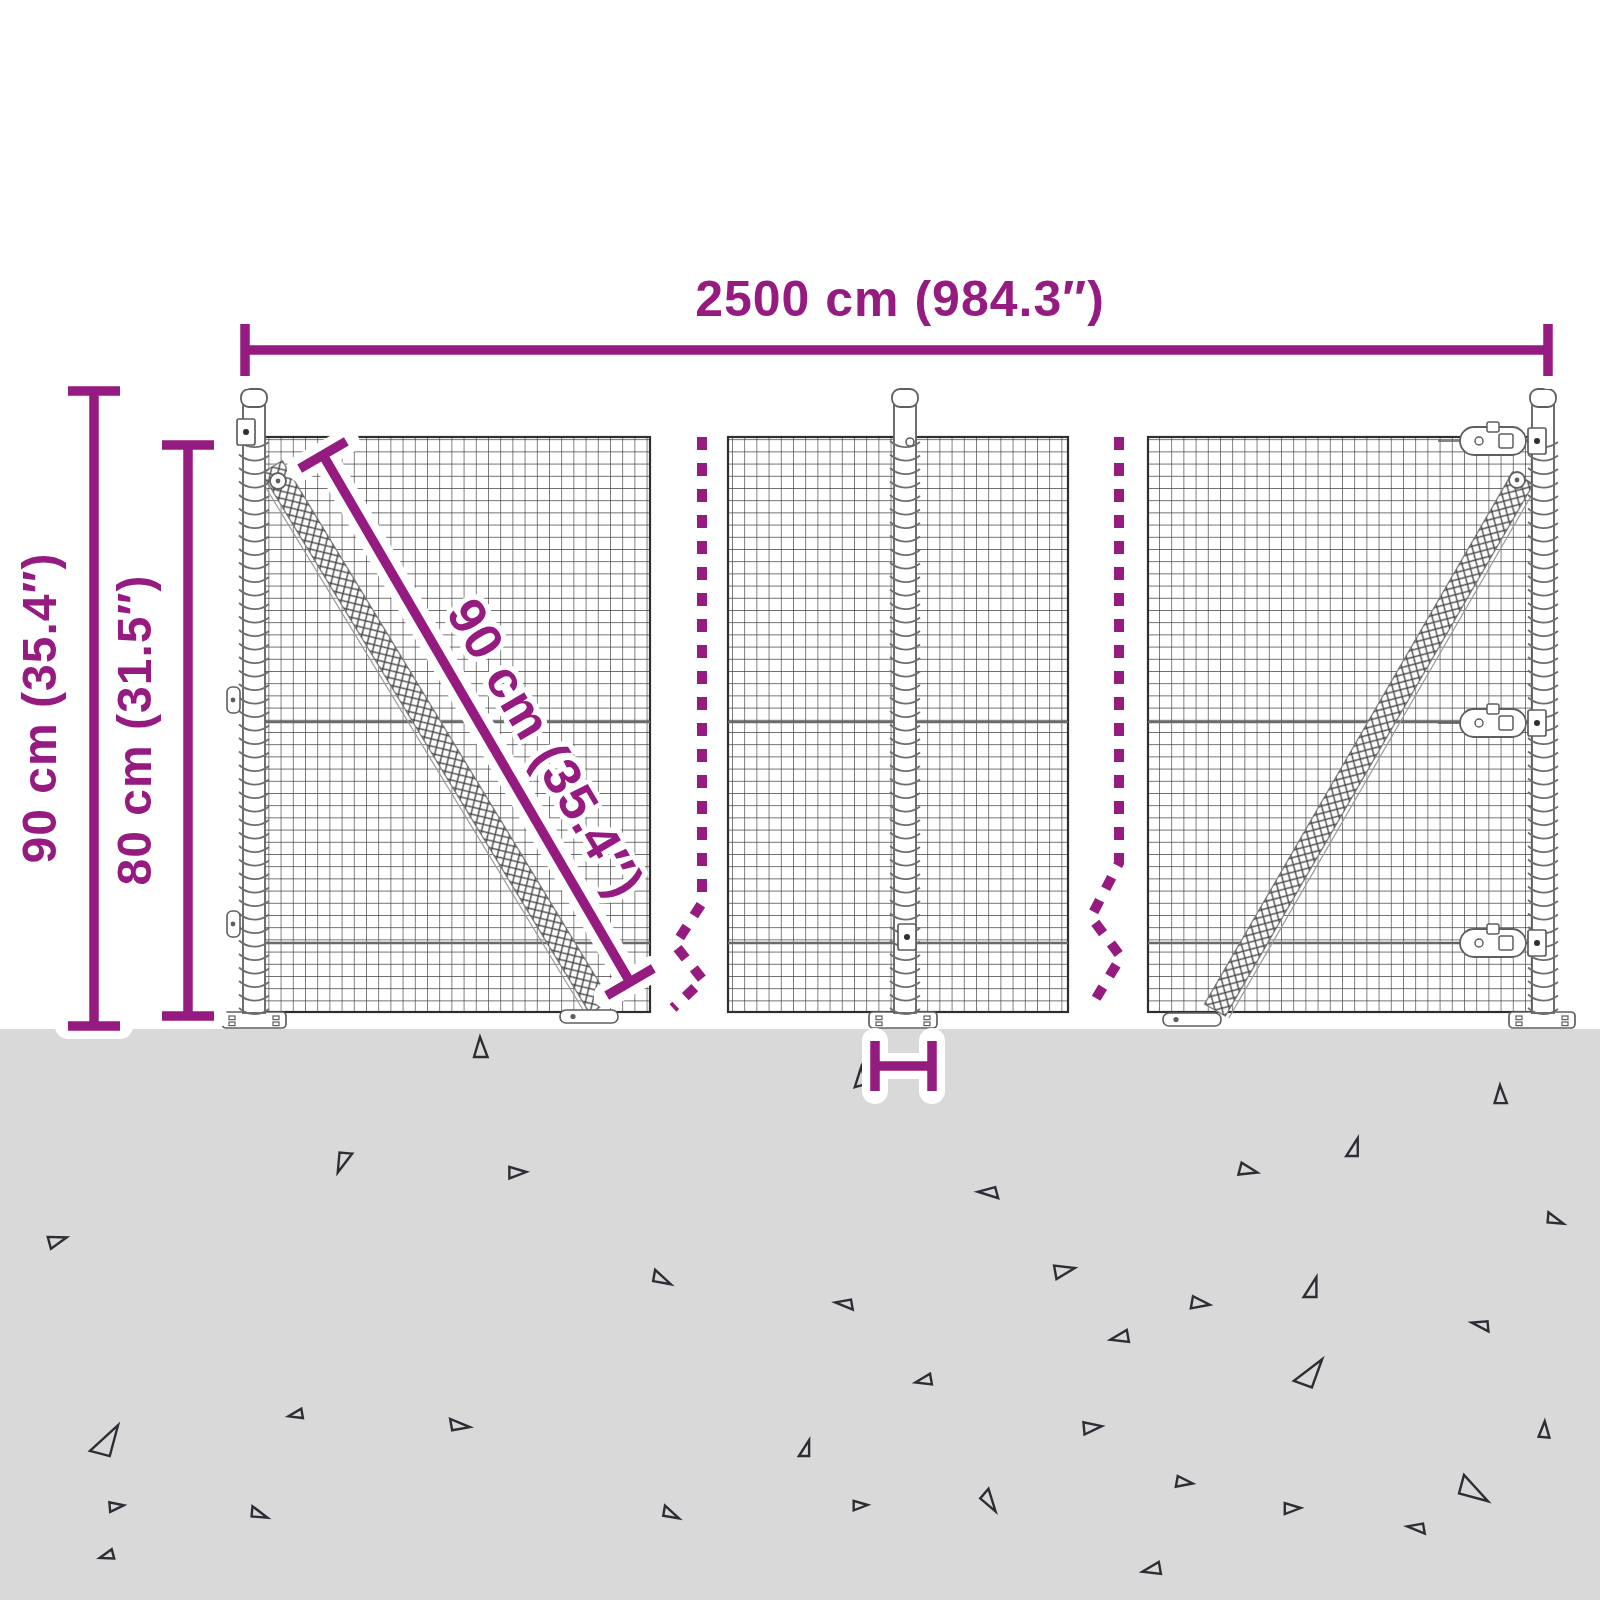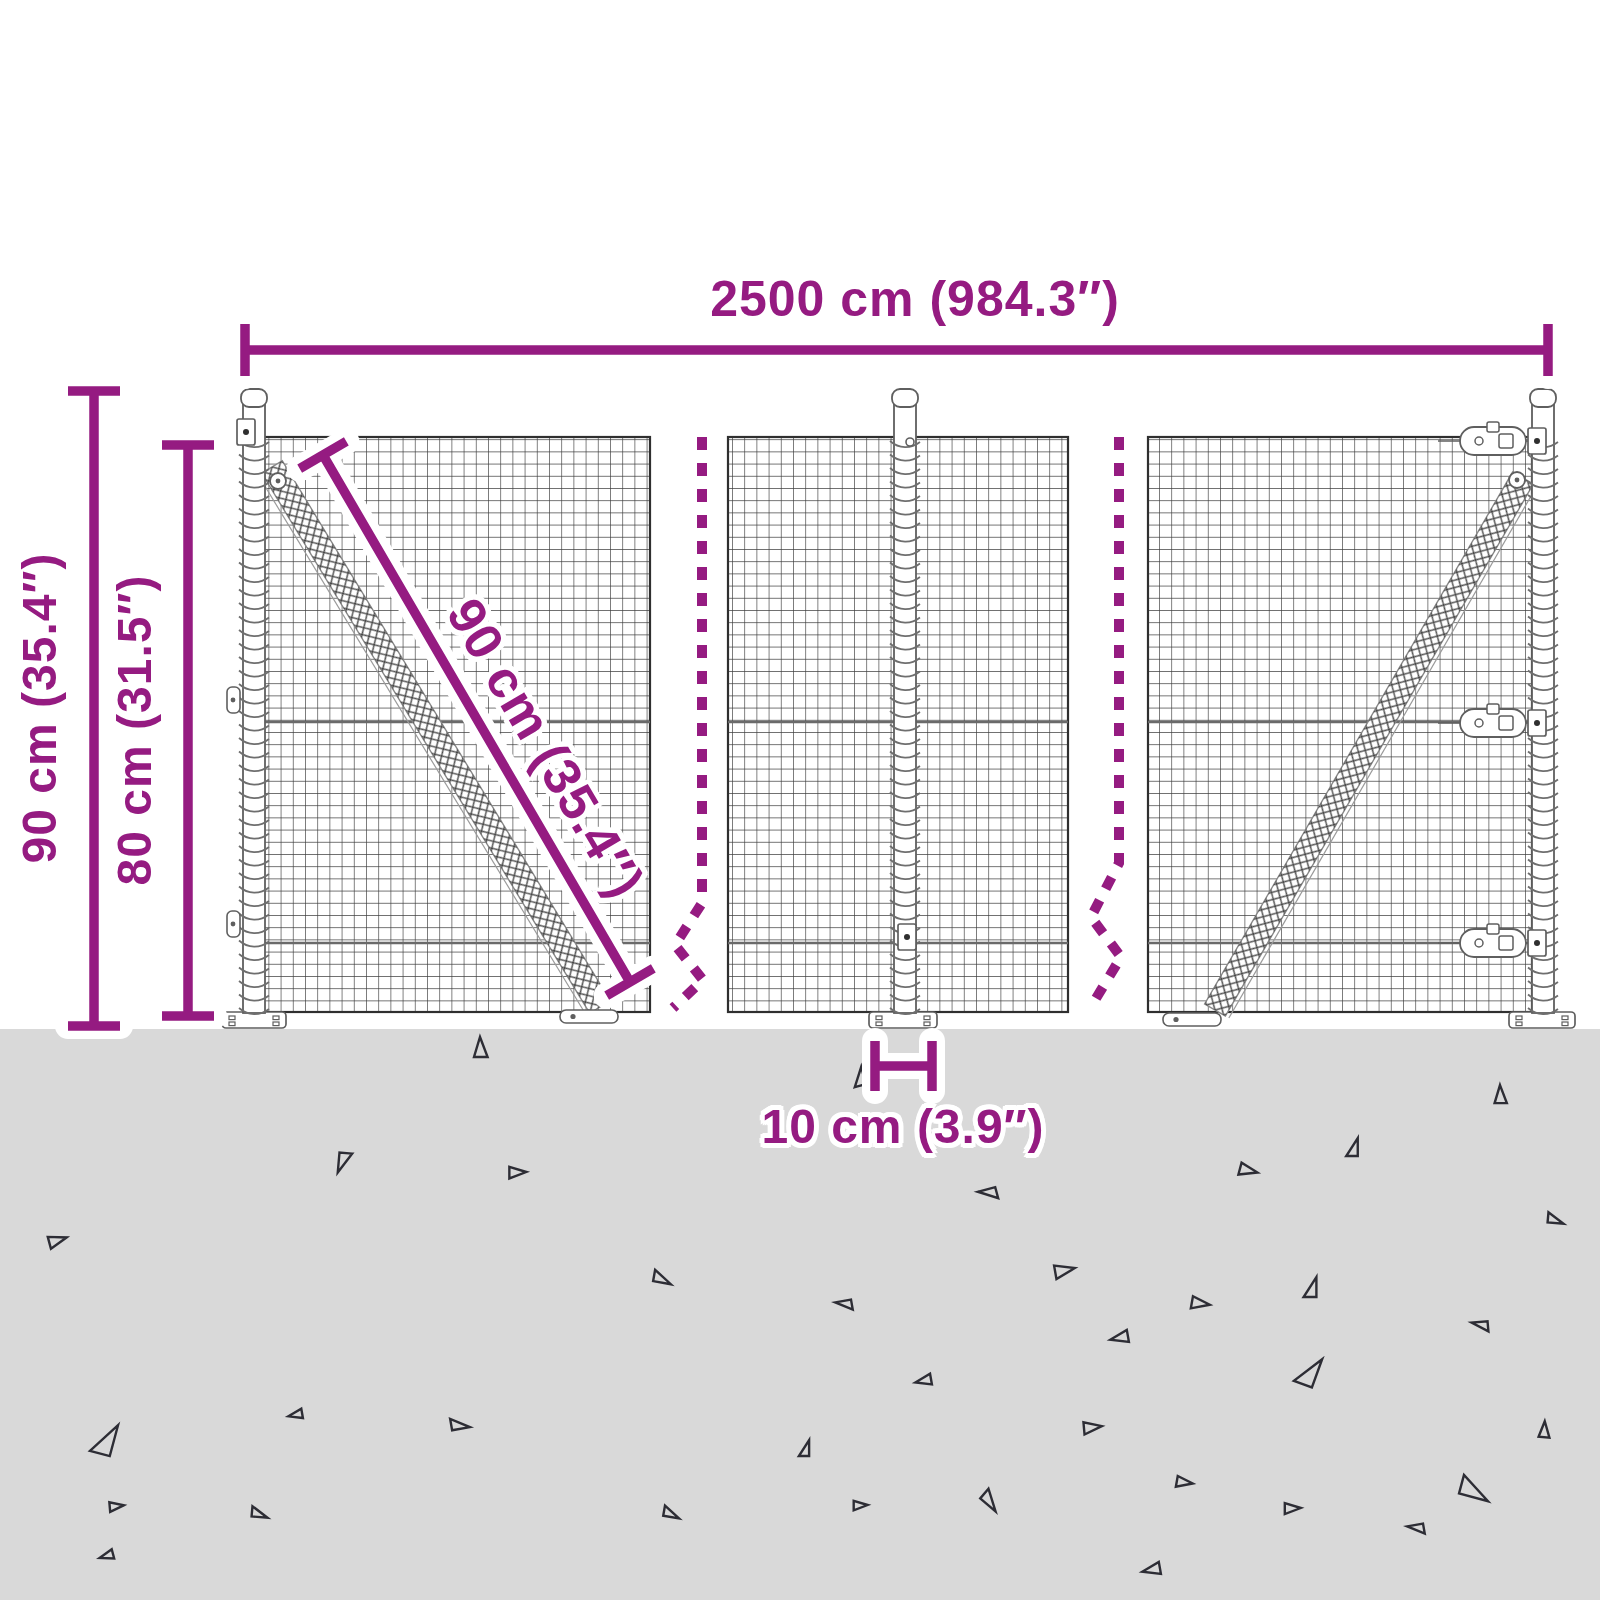--- a/index.html
+++ b/index.html
@@ -320,18 +320,17 @@
       <g>
         <path d="M 299.66994557917474 468.59075276507275 L 346.33005442082526 441.40924723492725M 606.6699455791747 995.5907527650728 L 653.3300544208253 968.4092472349272M 323 455 L 630 982" stroke="#ffffff" stroke-width="26" fill="none" stroke-linecap="round" stroke-linejoin="round"></path>
         <path d="M 299.66994557917474 468.59075276507275 L 346.33005442082526 441.40924723492725M 606.6699455791747 995.5907527650728 L 653.3300544208253 968.4092472349272M 323 455 L 630 982" stroke="#951b81" stroke-width="9.5" fill="none" stroke-linecap="butt"></path>
       </g>
       <g>
         <path d="M 875 1091 L 875 1041M 932 1091 L 932 1041M 875 1066 L 932 1066" stroke="#ffffff" stroke-width="26" fill="none" stroke-linecap="round" stroke-linejoin="round"></path>
         <path d="M 875 1091 L 875 1041M 932 1091 L 932 1041M 875 1066 L 932 1066" stroke="#951b81" stroke-width="9.5" fill="none" stroke-linecap="butt"></path>
       </g>
     </svg>
 
-  <div class="lbl" id="lbl-width" style="color: rgb(149, 27, 129); margin-left: 15px;">2500 cm (984.3″)</div>
+  <div class="lbl" id="lbl-width" style="color: rgb(149, 27, 129);">2500 cm (984.3″)</div>
   <div class="lbl" id="lbl-post-height" style="color: rgb(149, 27, 129);">90 cm (35.4″)</div>
   <div class="lbl" id="lbl-mesh-height" style="color: rgb(149, 27, 129);">80 cm (31.5″)</div>
   <div class="lbl" id="lbl-brace" style="color: rgb(149, 27, 129);">90 cm (35.4″)</div>
-  <div class="lbl" id="lbl-plate" style="color: rgb(149, 27, 129);">10 cm (3.9″)</div>
 </div>
 
 </body></html>

